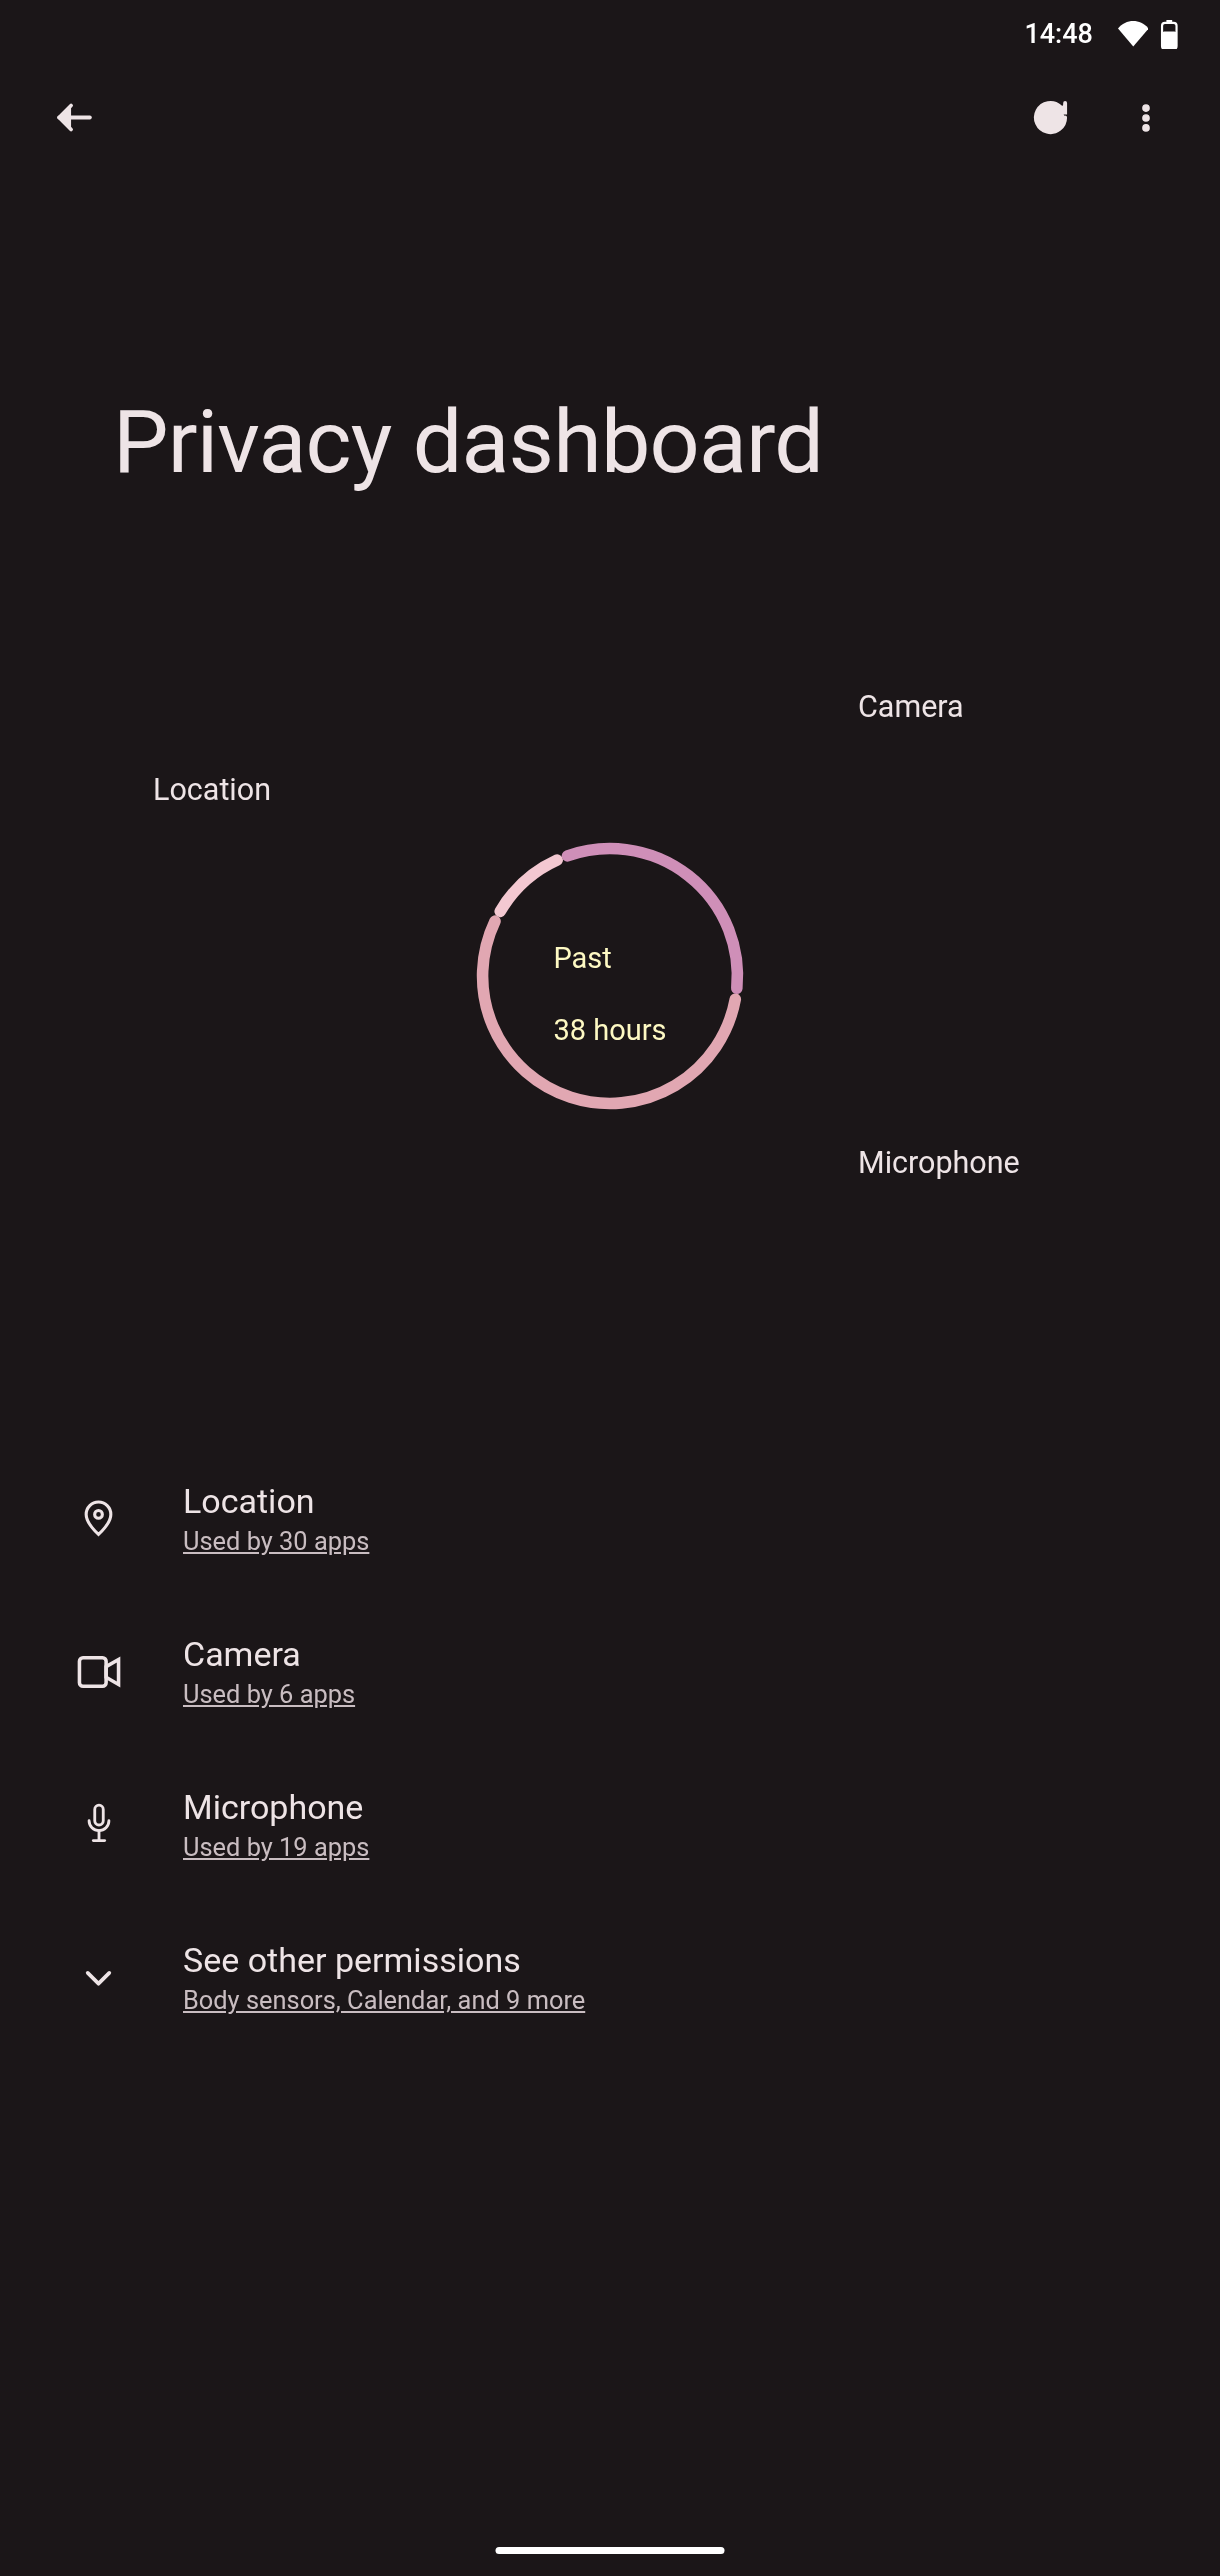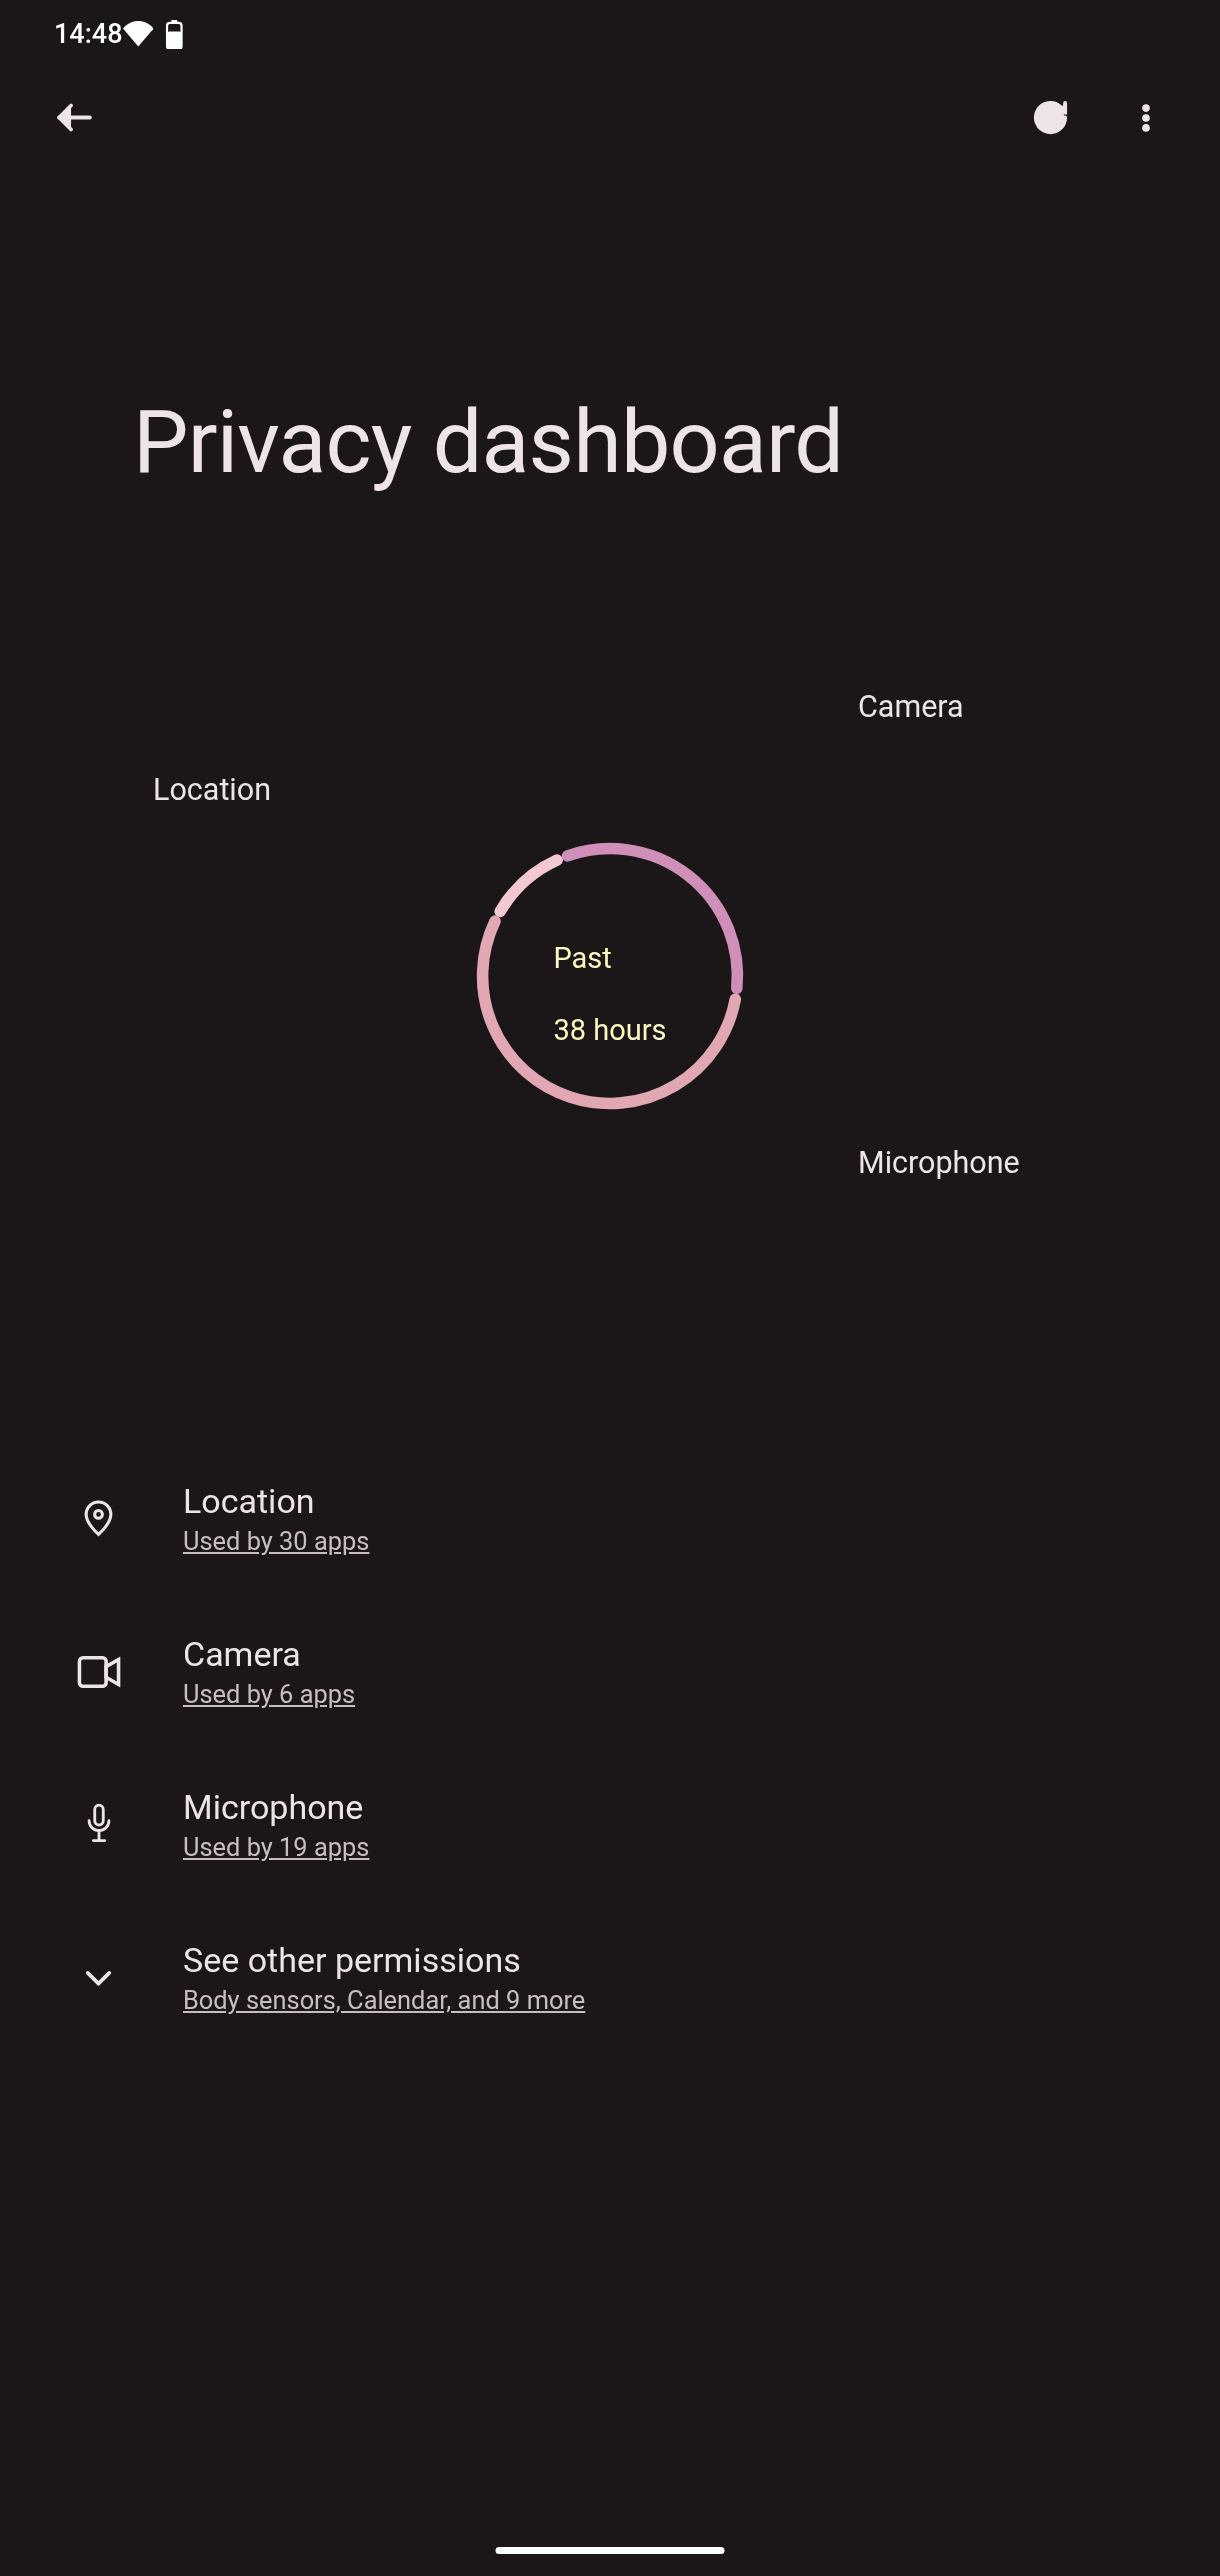--- a/index.html
+++ b/index.html
@@ -8,24 +8,25 @@
     background: #1b1618;
     color: #eee4e6;
     font-family: Roboto, "Segoe UI", Arial, sans-serif;
     overflow: hidden;
     position: relative;
   }
 
   
   .status-bar {
     display: flex;
-    justify-content: flex-start;
+    justify-content: flex-end;
     align-items: center;
     height: 68px;
     padding: 0 41px 0 54px;
+    gap: 25px;
   }
   .status-time {
     font-size: 27px;
     font-weight: 500;
     color: #ffffff;
   }
   .status-right {
     display: flex;
     align-items: center;
     gap: 12px;
@@ -50,21 +51,20 @@
   }
   .icon-btn svg { stroke: #eee4e6; fill: #eee4e6; }
 
   
   .page-title {
     font-size: 88px;
     font-weight: 400;
     color: #eee4e6;
     padding: 220px 0 0 113px;
     letter-spacing: -0.8px;
-    margin-left: 20px;
   }
 
   
   .chart-wrap {
     position: relative;
     width: 100%;
     height: 627px;
     margin-top: 169px;
   }
   .donut {

